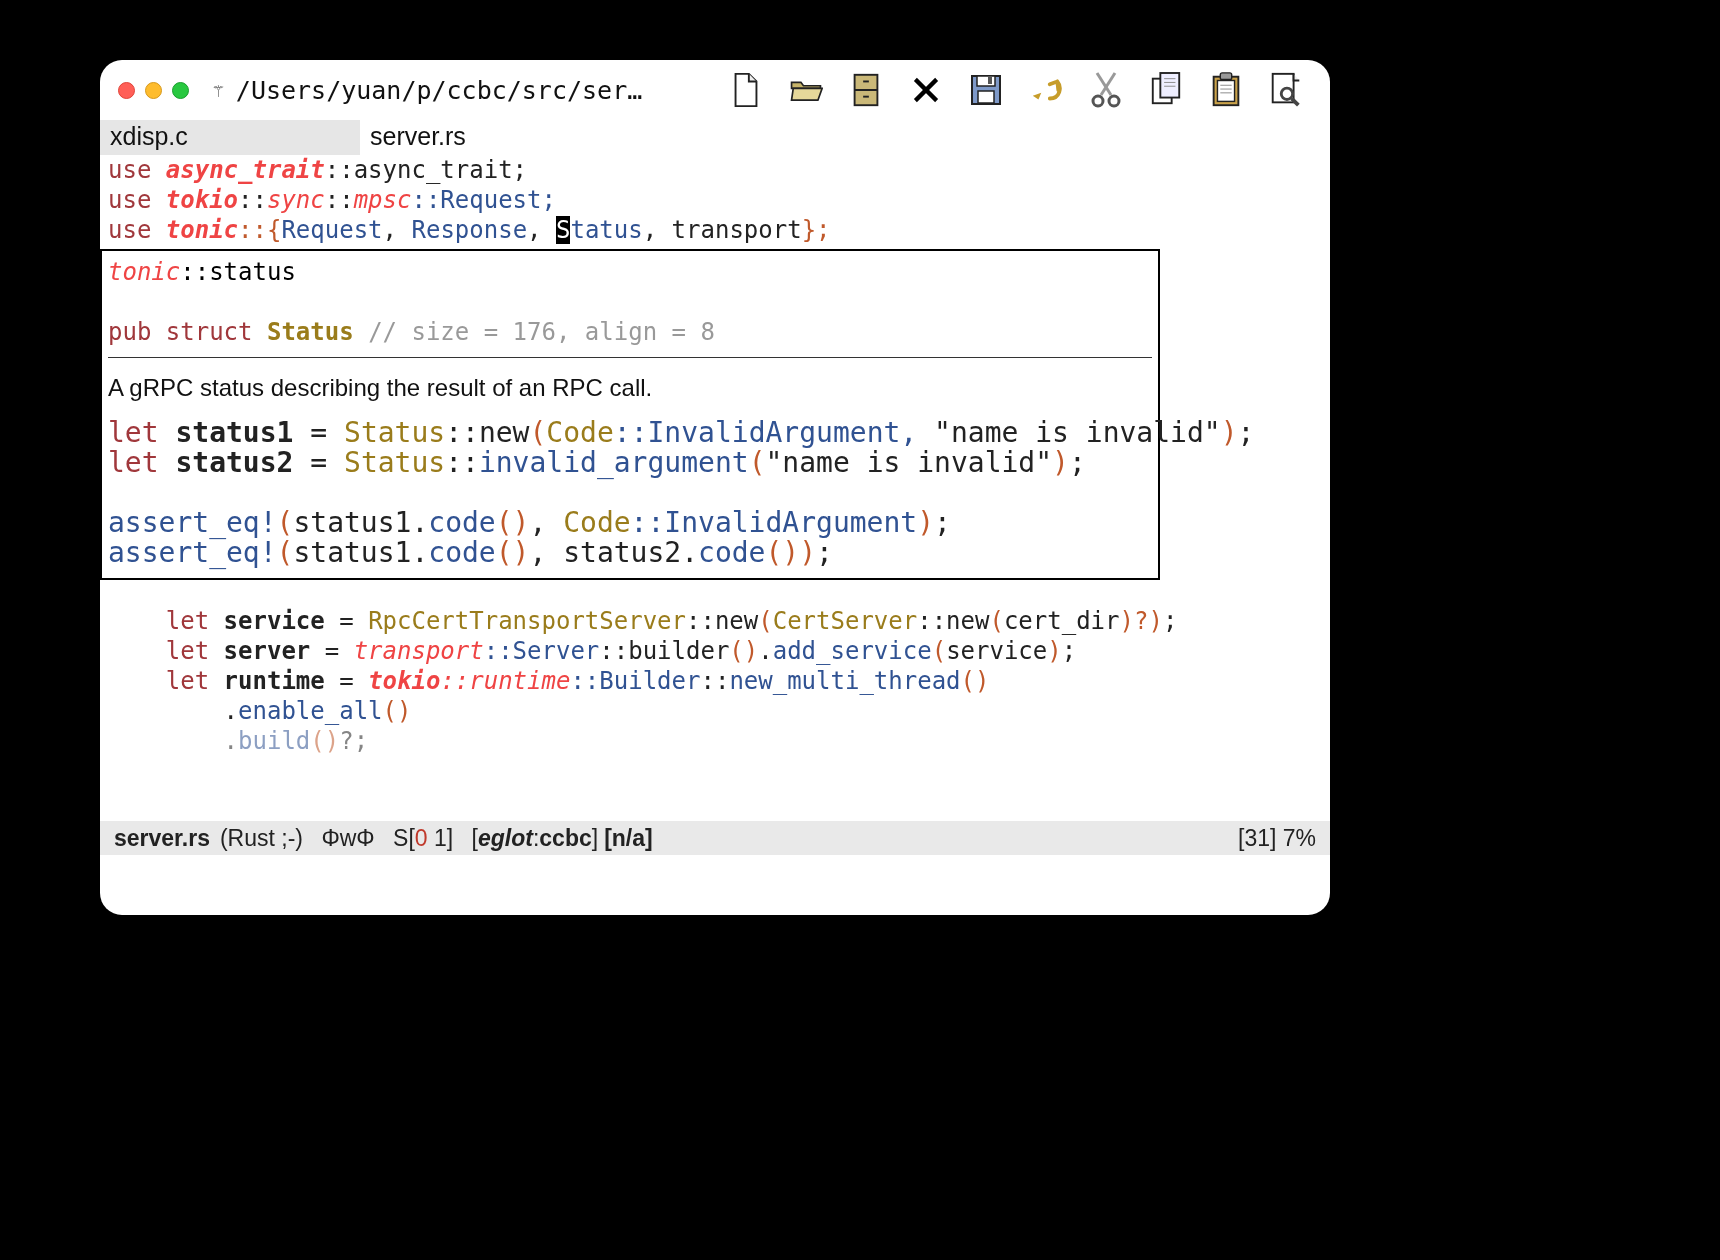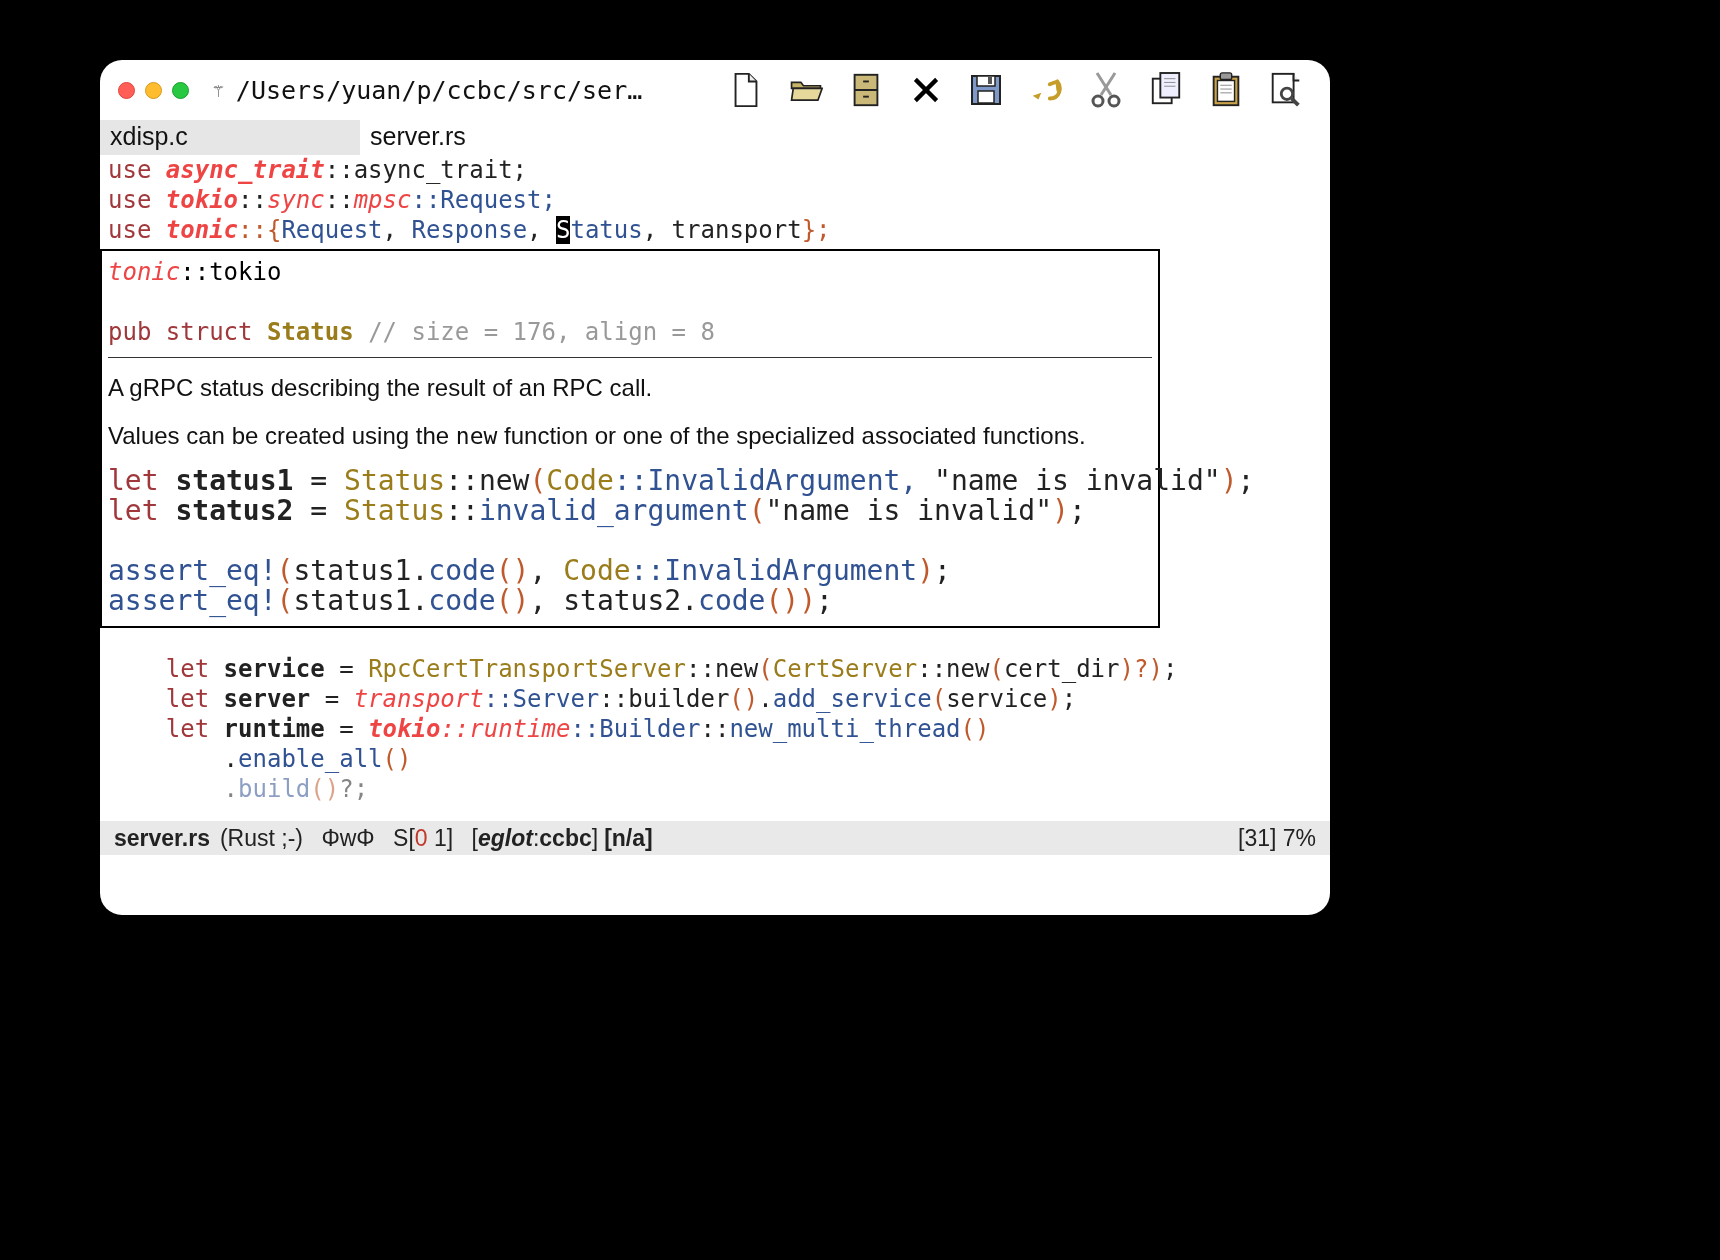--- a/index.html
+++ b/index.html
@@ -243,27 +243,26 @@
   <div class="tabs">
     <div class="tab inactive">xdisp.c</div>
     <div class="tab active">server.rs</div>
   </div>
 
   <div class="code"><span class="kw">use</span> <span class="pth bold">async_trait</span><span>::async_trait;</span>
 <span class="kw">use</span> <span class="pth bold">tokio</span><span>::</span><span class="pth">sync</span><span>::</span><span class="pth">mpsc</span><span class="id">::Request;</span>
 <span class="kw">use</span> <span class="pth bold">tonic</span><span class="br">::{</span><span class="id">Request</span><span>, </span><span class="id">Response</span><span>, </span><span class="cursor">S</span><span class="id">tatus</span><span>, transport</span><span class="br">};</span></div>
 
   <div class="popup">
-    <div class="popup-head"><span class="pth">tonic</span><span>::tokio</span>
+    <div class="popup-head"><span class="pth">tonic</span><span>::status</span>
 
 <span class="kw">pub</span> <span class="kw">struct</span> <span class="ty">Status</span> <span class="cmt">// size = 176, align = 8</span></div>
     <hr>
     <div class="popup-body">
       <div>A gRPC status describing the result of an RPC call.</div>
-      <div style="margin-top:16px"><span>Values can be created using the </span><span class="mono">new</span><span> function or one of the specialized associated functions.</span></div>
     </div>
     <div class="popup-code"><span class="kw">let</span> <span class="bold">status1</span><span> = </span><span class="id2">Status</span><span>::new</span><span class="br">(</span><span class="id2">Code</span><span class="fn">::InvalidArgument, </span><span>"name is invalid"</span><span class="br">)</span><span>;</span>
 <span class="kw">let</span> <span class="bold">status2</span><span> = </span><span class="id2">Status</span>::<span class="fn">invalid_argument</span><span class="br">(</span><span>"name is invalid"</span><span class="br">)</span><span>;</span>
 
 <span class="fn">assert_eq!</span><span class="br">(</span>status1.<span class="fn">code</span><span class="br">()</span>, <span class="id2">Code</span><span class="fn">::InvalidArgument</span><span class="br">)</span>;
 <span class="fn">assert_eq!</span><span class="br">(</span>status1.<span class="fn">code</span><span class="br">()</span>, <span>status2</span>.<span class="fn">code</span><span class="br">()</span><span class="br">)</span>;</div>
   </div>
 
   <div class="code-below">    <span class="kw">let</span> <span class="bold">service</span><span> = </span><span class="id2">RpcCertTransportServer</span><span>::new</span><span class="br">(</span><span class="id2">CertServer</span><span>::new</span><span class="br">(</span><span>cert_dir</span><span class="br">)?)</span><span>;</span>
     <span class="kw">let</span> <span class="bold">server</span><span> = </span><span class="pth">transport</span><span class="fn">::Server</span><span>::builder</span><span class="br">()</span>.<span class="fn">add_service</span><span class="br">(</span><span>service</span><span class="br">)</span><span>;</span>

